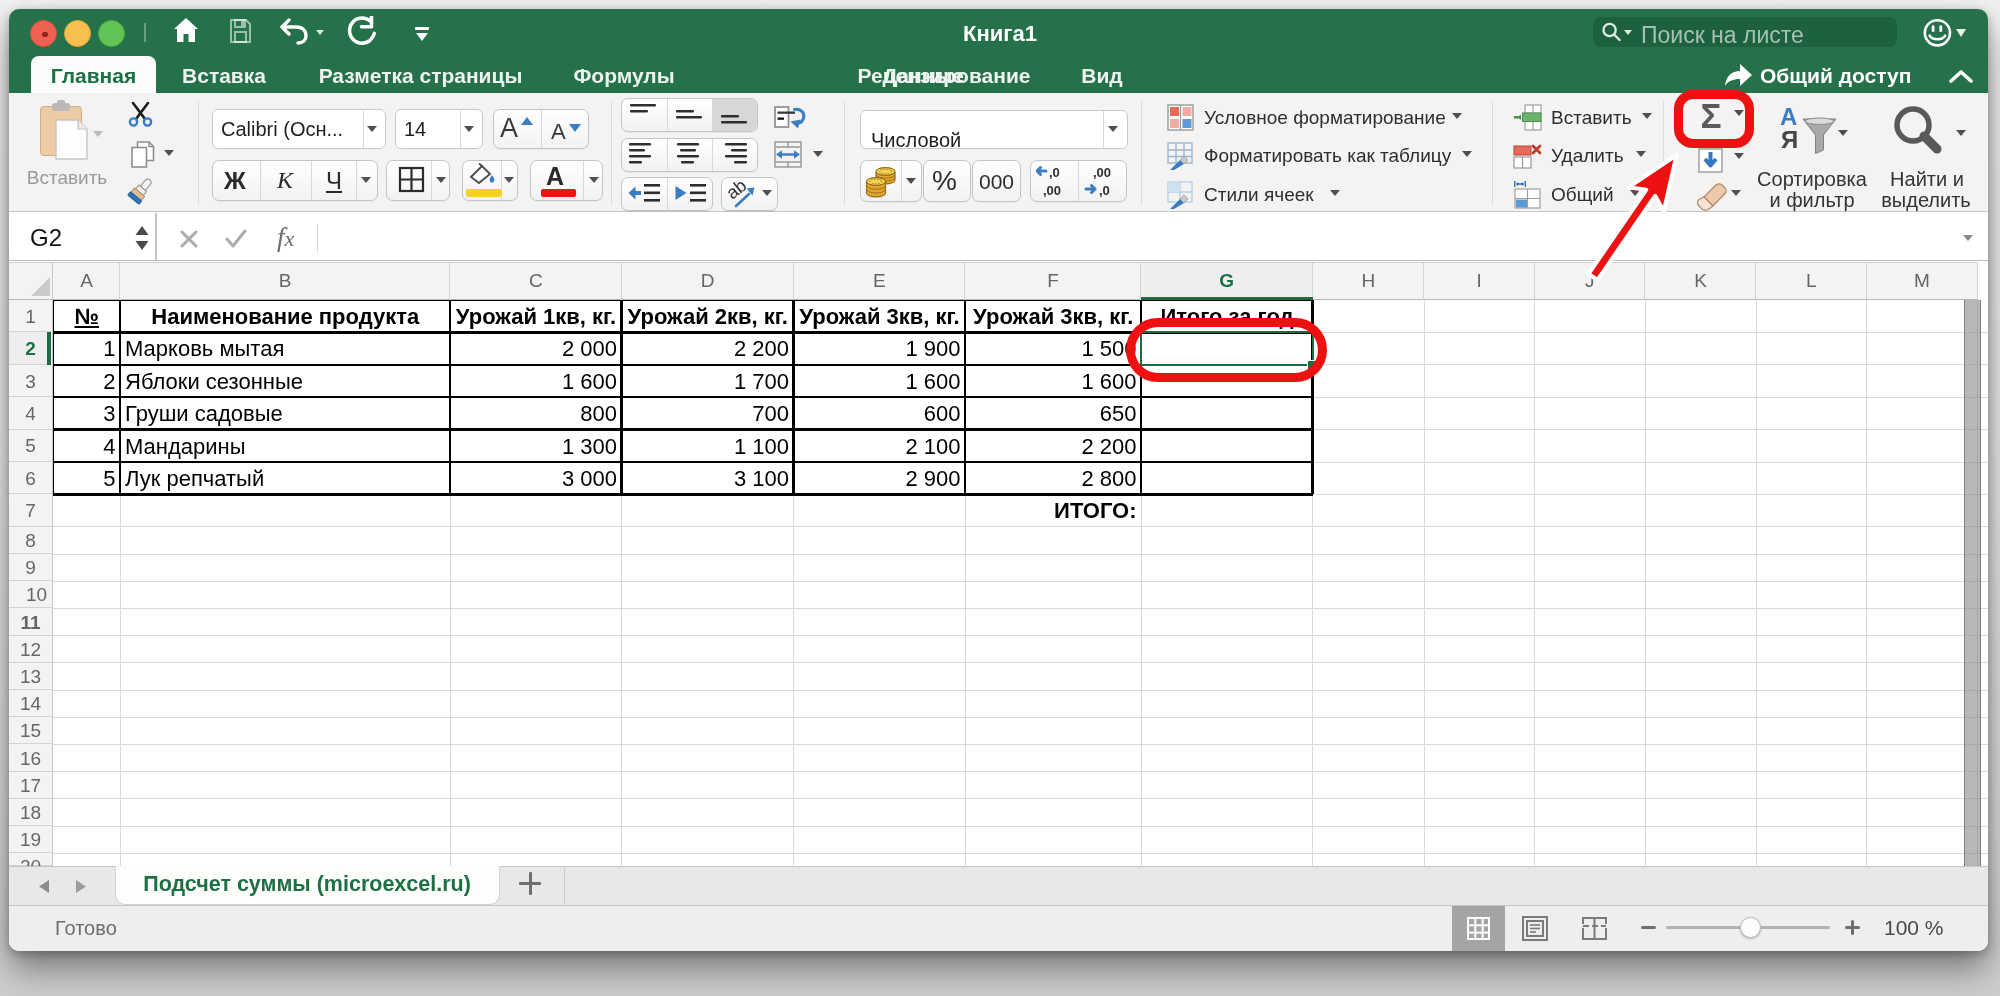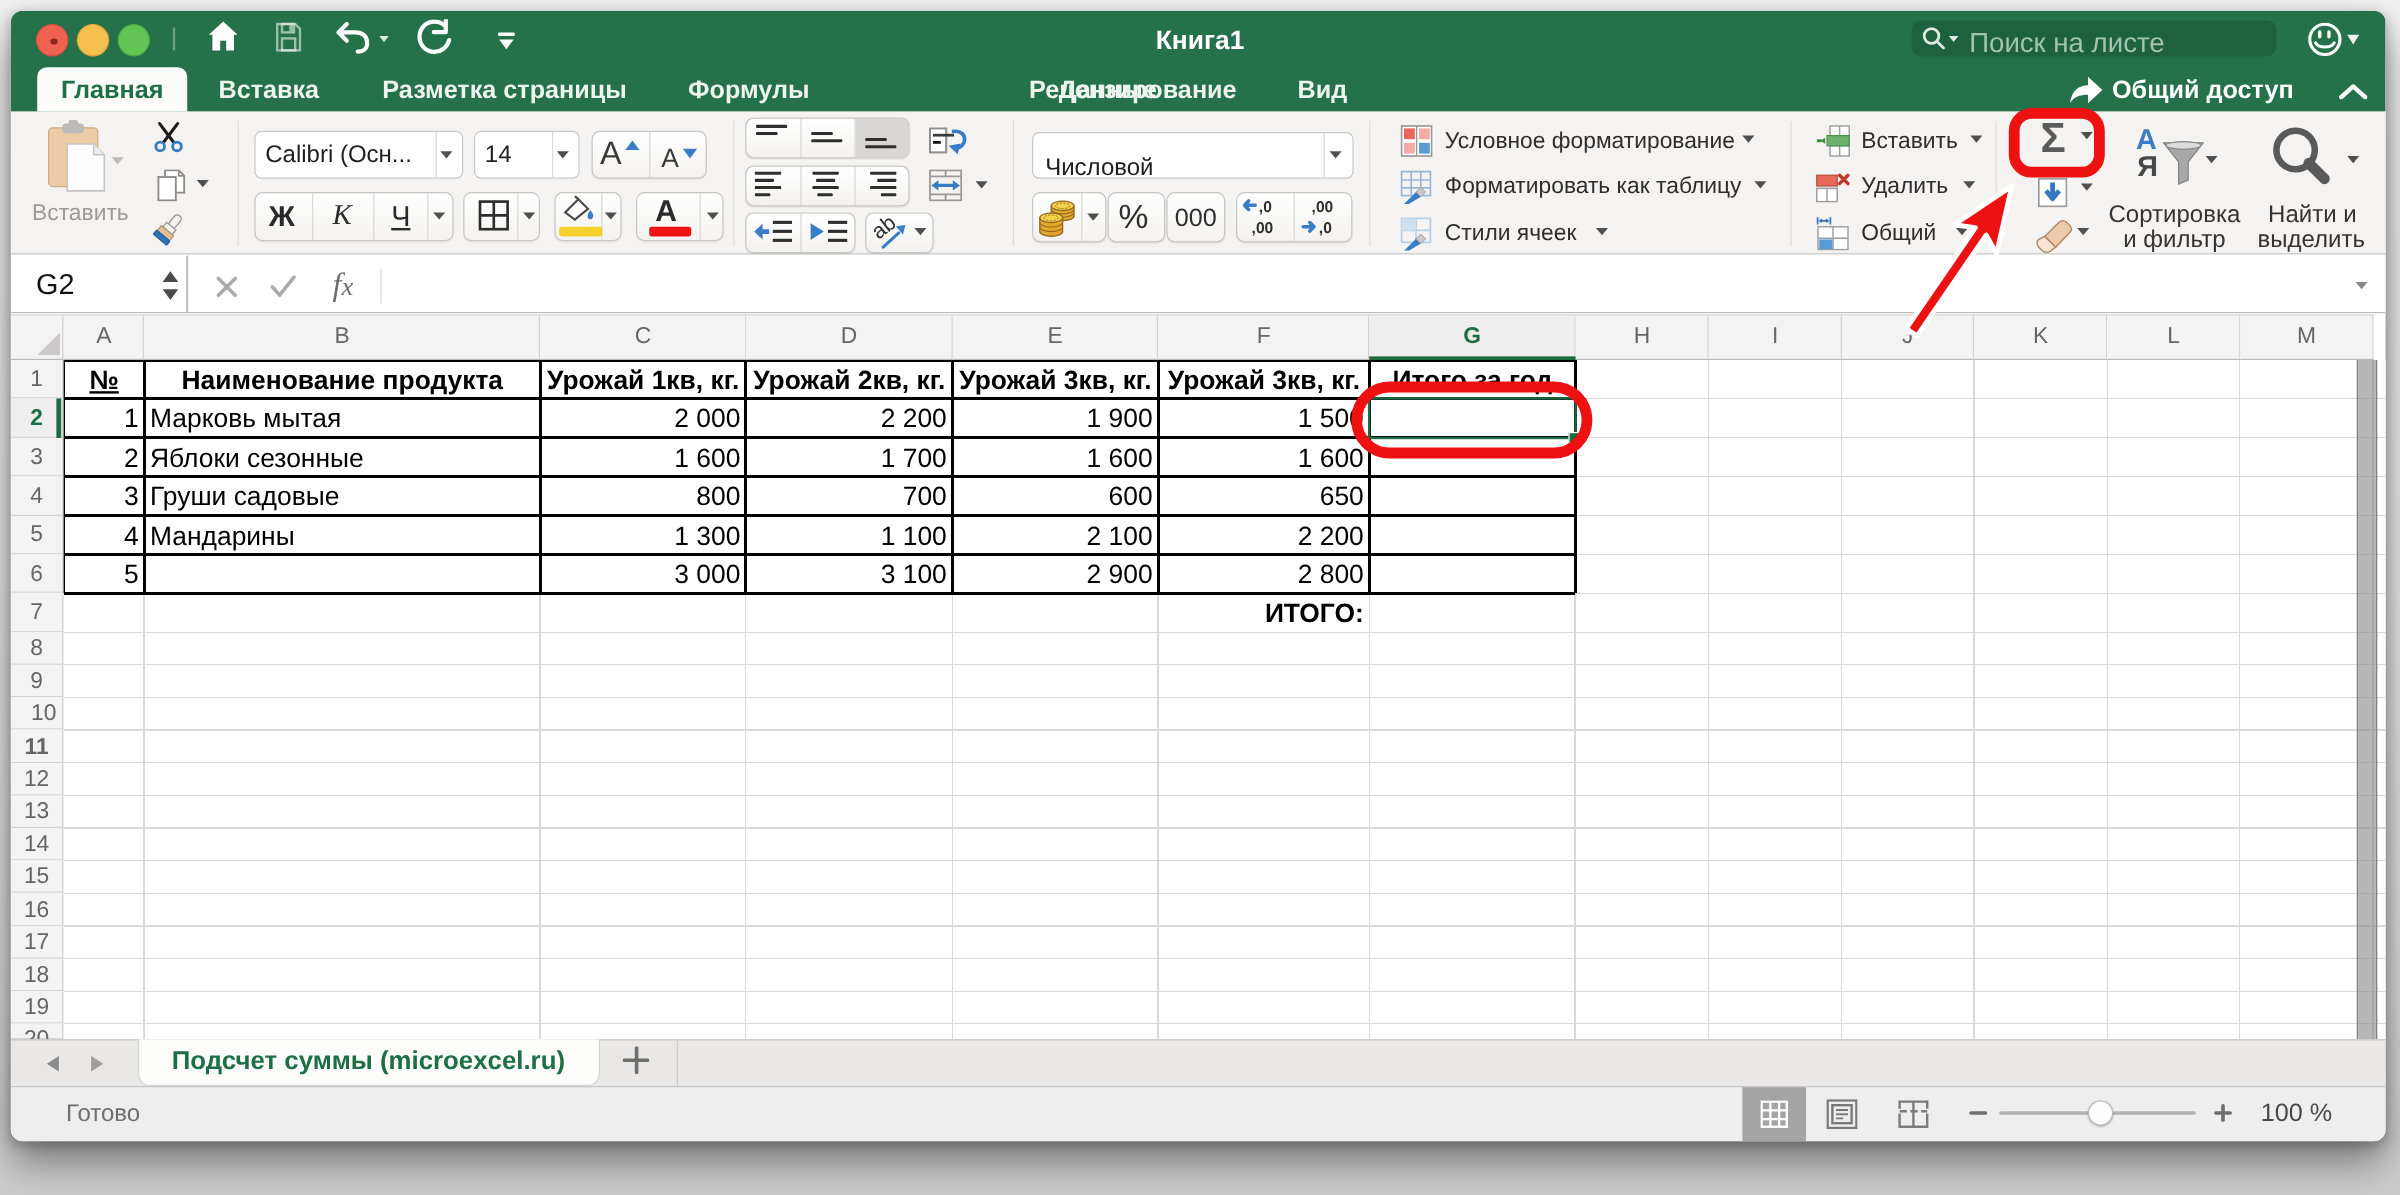--- a/index.html
+++ b/index.html
@@ -539,20 +539,21 @@
 <div class="cell" style="left:626.5px;top:401.19999999999993px;width:162.5px;height:26.399999999999977px;line-height:26.399999999999977px;text-align:right;">700</div>
 <div class="cell" style="left:798.5px;top:401.19999999999993px;width:162.0px;height:26.399999999999977px;line-height:26.399999999999977px;text-align:right;">600</div>
 <div class="cell" style="left:970px;top:401.19999999999993px;width:166.5px;height:26.399999999999977px;line-height:26.399999999999977px;text-align:right;">650</div>
 <div class="cell" style="left:58px;top:433.5999999999999px;width:57.5px;height:26.399999999999977px;line-height:26.399999999999977px;text-align:right;">4</div>
 <div class="cell" style="left:125px;top:433.5999999999999px;width:320.5px;height:26.399999999999977px;line-height:26.399999999999977px;text-align:left;">Мандарины</div>
 <div class="cell" style="left:455px;top:433.5999999999999px;width:162.0px;height:26.399999999999977px;line-height:26.399999999999977px;text-align:right;">1 300</div>
 <div class="cell" style="left:626.5px;top:433.5999999999999px;width:162.5px;height:26.399999999999977px;line-height:26.399999999999977px;text-align:right;">1 100</div>
 <div class="cell" style="left:798.5px;top:433.5999999999999px;width:162.0px;height:26.399999999999977px;line-height:26.399999999999977px;text-align:right;">2 100</div>
 <div class="cell" style="left:970px;top:433.5999999999999px;width:166.5px;height:26.399999999999977px;line-height:26.399999999999977px;text-align:right;">2 200</div>
 <div class="cell" style="left:58px;top:465.9999999999999px;width:57.5px;height:26.399999999999977px;line-height:26.399999999999977px;text-align:right;">5</div>
+<div class="cell" style="left:125px;top:465.9999999999999px;width:320.5px;height:26.399999999999977px;line-height:26.399999999999977px;text-align:left;">Лук репчатый</div>
 <div class="cell" style="left:455px;top:465.9999999999999px;width:162.0px;height:26.399999999999977px;line-height:26.399999999999977px;text-align:right;">3 000</div>
 <div class="cell" style="left:626.5px;top:465.9999999999999px;width:162.5px;height:26.399999999999977px;line-height:26.399999999999977px;text-align:right;">3 100</div>
 <div class="cell" style="left:798.5px;top:465.9999999999999px;width:162.0px;height:26.399999999999977px;line-height:26.399999999999977px;text-align:right;">2 900</div>
 <div class="cell" style="left:970px;top:465.9999999999999px;width:166.5px;height:26.399999999999977px;line-height:26.399999999999977px;text-align:right;">2 800</div>
 <div class="cell" style="left:970px;top:498.39999999999986px;width:166.5px;height:26.399999999999977px;line-height:26.399999999999977px;text-align:right;font-weight:bold;">ИТОГО:</div>
 <div class="a" style="left:1139.5px;top:331px;width:174.5px;height:35.3px;border:2.5px solid #1e6b43;"></div>
 <div class="a" style="left:1307px;top:359.5px;width:10px;height:10px;background:#1e6b43;border:1.5px solid #fff;"></div>
 <div class="a" style="left:1964px;top:300px;width:17px;height:566px;background:rgba(138,138,138,.62);border-left:1px solid rgba(110,110,110,.75);border-right:1px solid rgba(110,110,110,.75);"></div>
 <div class="a" style="left:9px;top:866px;width:1979px;height:39px;background:#e9e8e7;border-top:1px solid #c6c5c5;"></div>
 <svg class="ic" style="left:37px;top:879px" width="14" height="15" viewBox="0 0 14 15">

